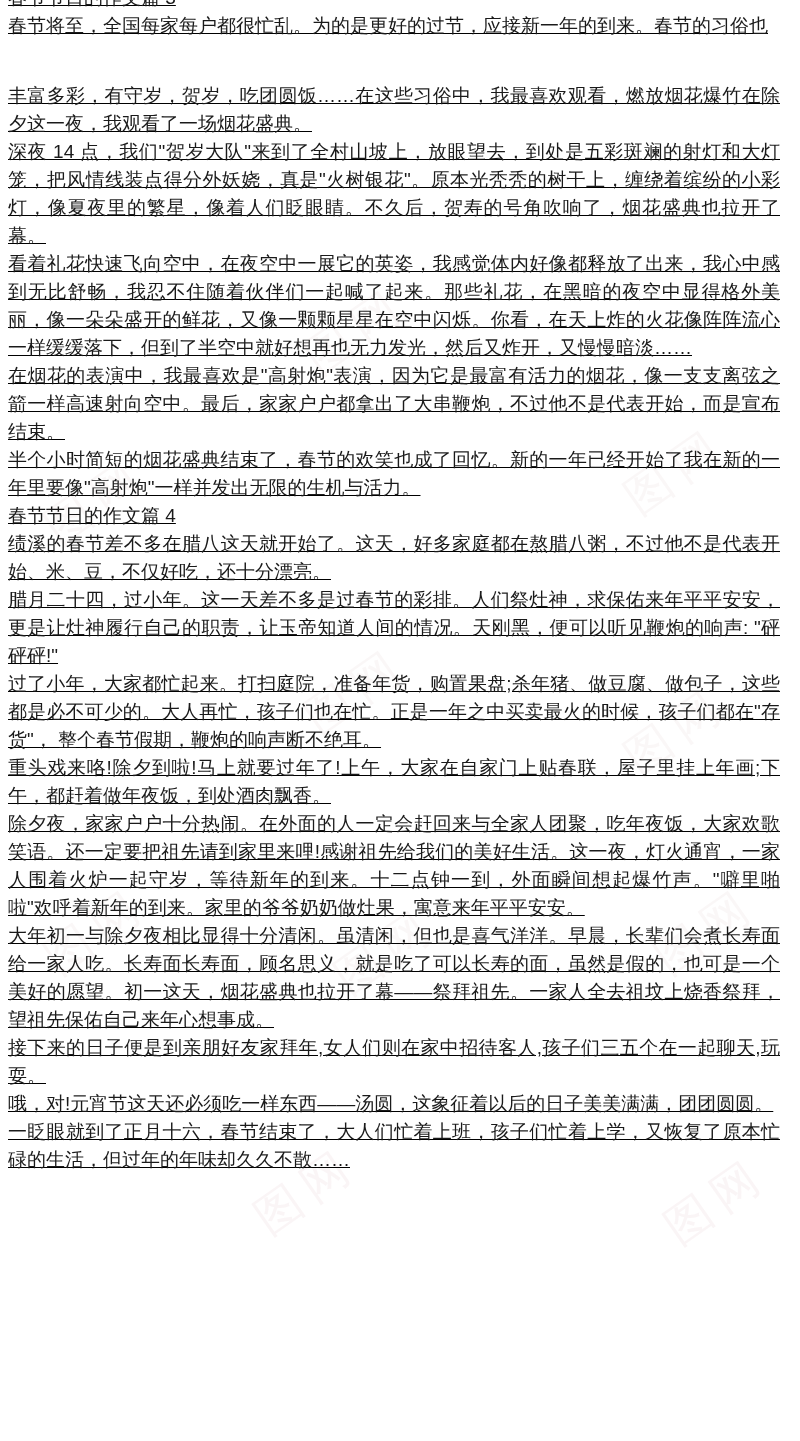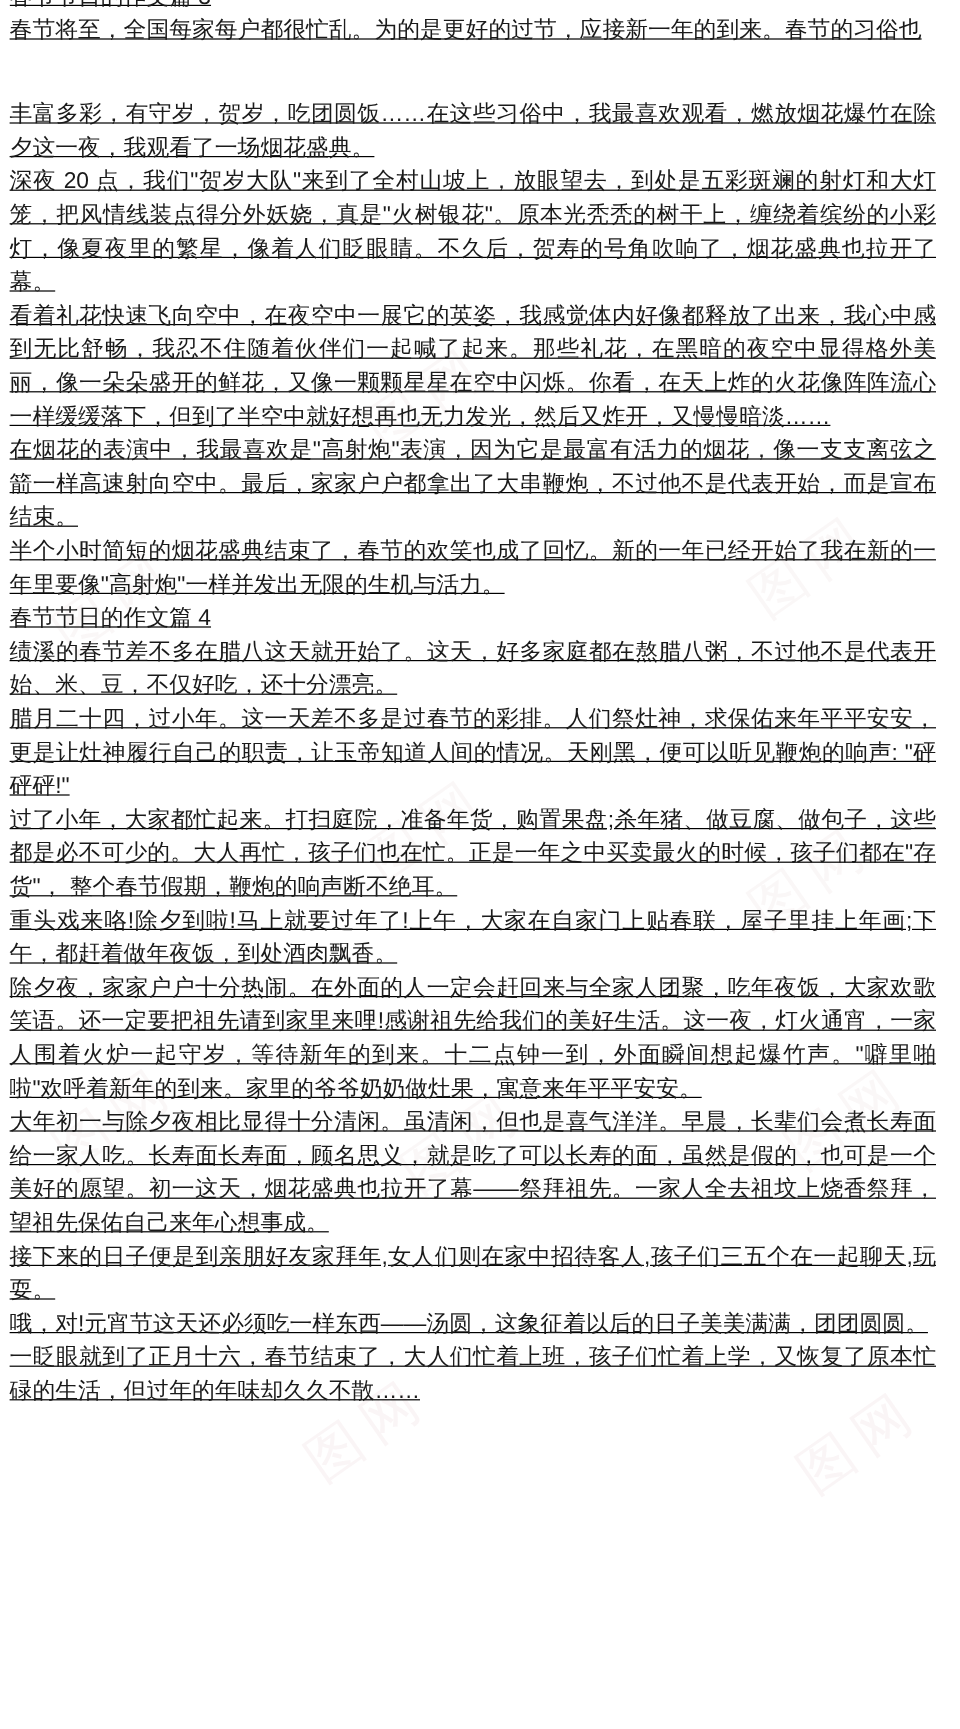--- a/index.html
+++ b/index.html
@@ -70,21 +70,21 @@
   <span class="wm w7">图网</span>
   <span class="wm w8">图网</span>
   <span class="wm w9">图网</span>
   <span class="wm w10">图网</span>
 
   <div class="content">
     <div class="clipped-heading">春节节日的作文篇 3</div>
 
   <p class="para">春节将至，全国每家每户都很忙乱。为的是更好的过节，应接新一年的到来。春节的习俗也</p>
       <p class="para gap">丰富多彩，有守岁，贺岁，吃团圆饭……在这些习俗中，我最喜欢观看，燃放烟花爆竹在除夕这一夜，我观看了一场烟花盛典。</p>
-      <p class="para">深夜 20 点，我们"贺岁大队"来到了全村山坡上，放眼望去，到处是五彩斑斓的射灯和大灯笼，把风情线装点得分外妖娆，真是"火树银花"。原本光秃秃的树干上，缠绕着缤纷的小彩灯，像夏夜里的繁星，像着人们眨眼睛。不久后，贺寿的号角吹响了，烟花盛典也拉开了幕。</p>
+      <p class="para">深夜 14 点，我们"贺岁大队"来到了全村山坡上，放眼望去，到处是五彩斑斓的射灯和大灯笼，把风情线装点得分外妖娆，真是"火树银花"。原本光秃秃的树干上，缠绕着缤纷的小彩灯，像夏夜里的繁星，像着人们眨眼睛。不久后，贺寿的号角吹响了，烟花盛典也拉开了幕。</p>
       <p class="para">看着礼花快速飞向空中，在夜空中一展它的英姿，我感觉体内好像都释放了出来，我心中感到无比舒畅，我忍不住随着伙伴们一起喊了起来。那些礼花，在黑暗的夜空中显得格外美丽，像一朵朵盛开的鲜花，又像一颗颗星星在空中闪烁。你看，在天上炸的火花像阵阵流心一样缓缓落下，但到了半空中就好想再也无力发光，然后又炸开，又慢慢暗淡……</p>
       <p class="para">在烟花的表演中，我最喜欢是"高射炮"表演，因为它是最富有活力的烟花，像一支支离弦之箭一样高速射向空中。最后，家家户户都拿出了大串鞭炮，不过他不是代表开始，而是宣布结束。</p>
       <p class="para">半个小时简短的烟花盛典结束了，春节的欢笑也成了回忆。新的一年已经开始了我在新的一年里要像"高射炮"一样并发出无限的生机与活力。</p>
       <p class="para">春节节日的作文篇 4</p>
       <p class="para">绩溪的春节差不多在腊八这天就开始了。这天，好多家庭都在熬腊八粥，不过他不是代表开始、米、豆，不仅好吃，还十分漂亮。</p>
       <p class="para">腊月二十四，过小年。这一天差不多是过春节的彩排。人们祭灶神，求保佑来年平平安安，更是让灶神履行自己的职责，让玉帝知道人间的情况。天刚黑，便可以听见鞭炮的响声: "砰砰砰!"</p>
       <p class="para">过了小年，大家都忙起来。打扫庭院，准备年货，购置果盘;杀年猪、做豆腐、做包子，这些都是必不可少的。大人再忙，孩子们也在忙。正是一年之中买卖最火的时候，孩子们都在"存货"， 整个春节假期，鞭炮的响声断不绝耳。</p>
       <p class="para">重头戏来咯!除夕到啦!马上就要过年了!上午，大家在自家门上贴春联，屋子里挂上年画;下午，都赶着做年夜饭，到处酒肉飘香。</p>
       <p class="para">除夕夜，家家户户十分热闹。在外面的人一定会赶回来与全家人团聚，吃年夜饭，大家欢歌笑语。还一定要把祖先请到家里来哩!感谢祖先给我们的美好生活。这一夜，灯火通宵，一家人围着火炉一起守岁，等待新年的到来。十二点钟一到，外面瞬间想起爆竹声。"噼里啪啦"欢呼着新年的到来。家里的爷爷奶奶做灶果，寓意来年平平安安。</p>
       <p class="para">大年初一与除夕夜相比显得十分清闲。虽清闲，但也是喜气洋洋。早晨，长辈们会煮长寿面给一家人吃。长寿面长寿面，顾名思义，就是吃了可以长寿的面，虽然是假的，也可是一个美好的愿望。初一这天，烟花盛典也拉开了幕——祭拜祖先。一家人全去祖坟上烧香祭拜，望祖先保佑自己来年心想事成。</p>

